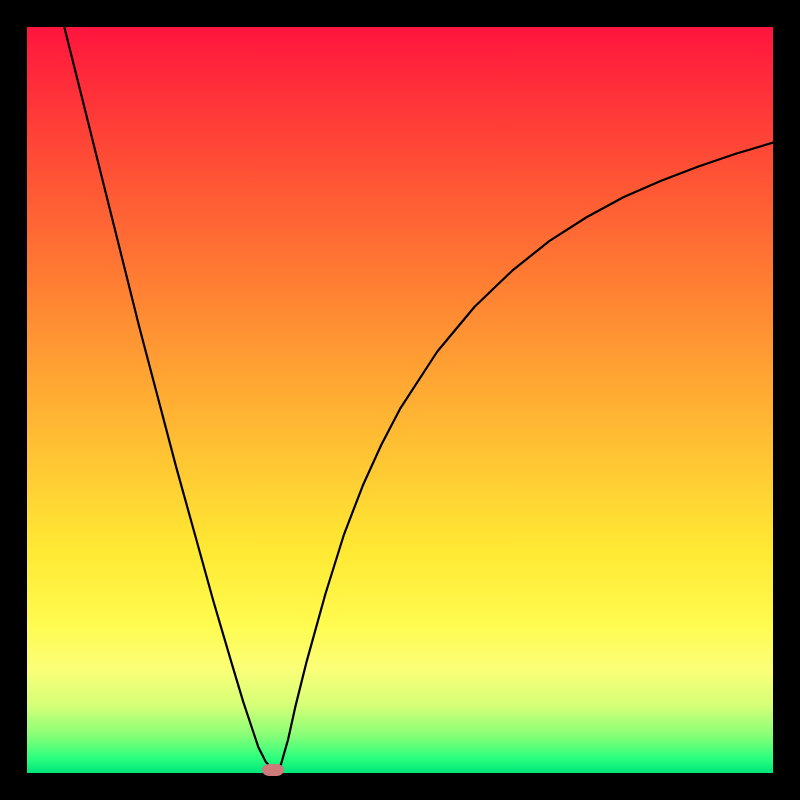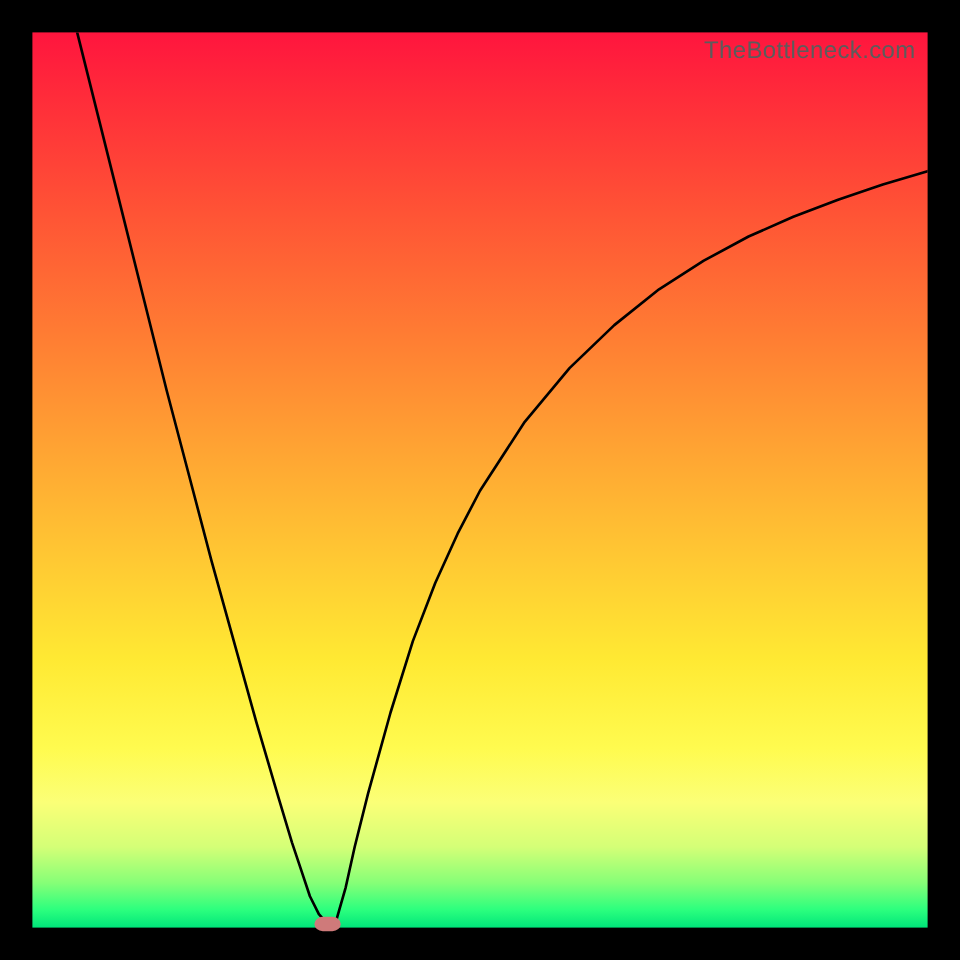--- a/index.html
+++ b/index.html
@@ -65,19 +65,18 @@
     border-radius: 7px / 6px;
     background: #cf7a7a;
     transform: translate(-50%, -50%);
   }
 </style>
 </head>
 <body>
 
 <div class="frame">
   <div class="plot-area">
-    <div class="watermark">TheBottleneck.com</div>
     <svg class="curve-svg" viewBox="0 0 746 746" preserveAspectRatio="none">
       <path id="curve-path" d="M37.30 0.00 L55.95 74.60 L74.60 149.20 L93.25 223.80 L111.90 298.40 L130.55 369.27 L149.20 440.14 L167.85 507.28 L186.50 574.42 L205.15 637.83 L216.34 675.13 L223.80 697.51 L231.26 719.89 L238.72 734.81 L246.18 743.02 L253.64 738.54 L261.10 712.43 L268.56 678.86 L279.75 634.10 L298.40 566.96 L317.05 507.28 L335.70 458.79 L354.35 417.76 L373.00 381.95 L410.30 324.51 L447.60 279.75 L484.90 243.94 L522.20 214.10 L559.50 190.23 L596.80 170.09 L634.10 153.68 L671.40 139.50 L708.70 126.82 L746.00 115.63" fill="none" stroke="#000" stroke-width="2.2" stroke-linecap="round" stroke-linejoin="round"></path>
     </svg>
     <div class="marker" id="marker" style="left: 246.18px; top: 743.016px;"></div>
   </div>
 </div>
 
 </body></html>

